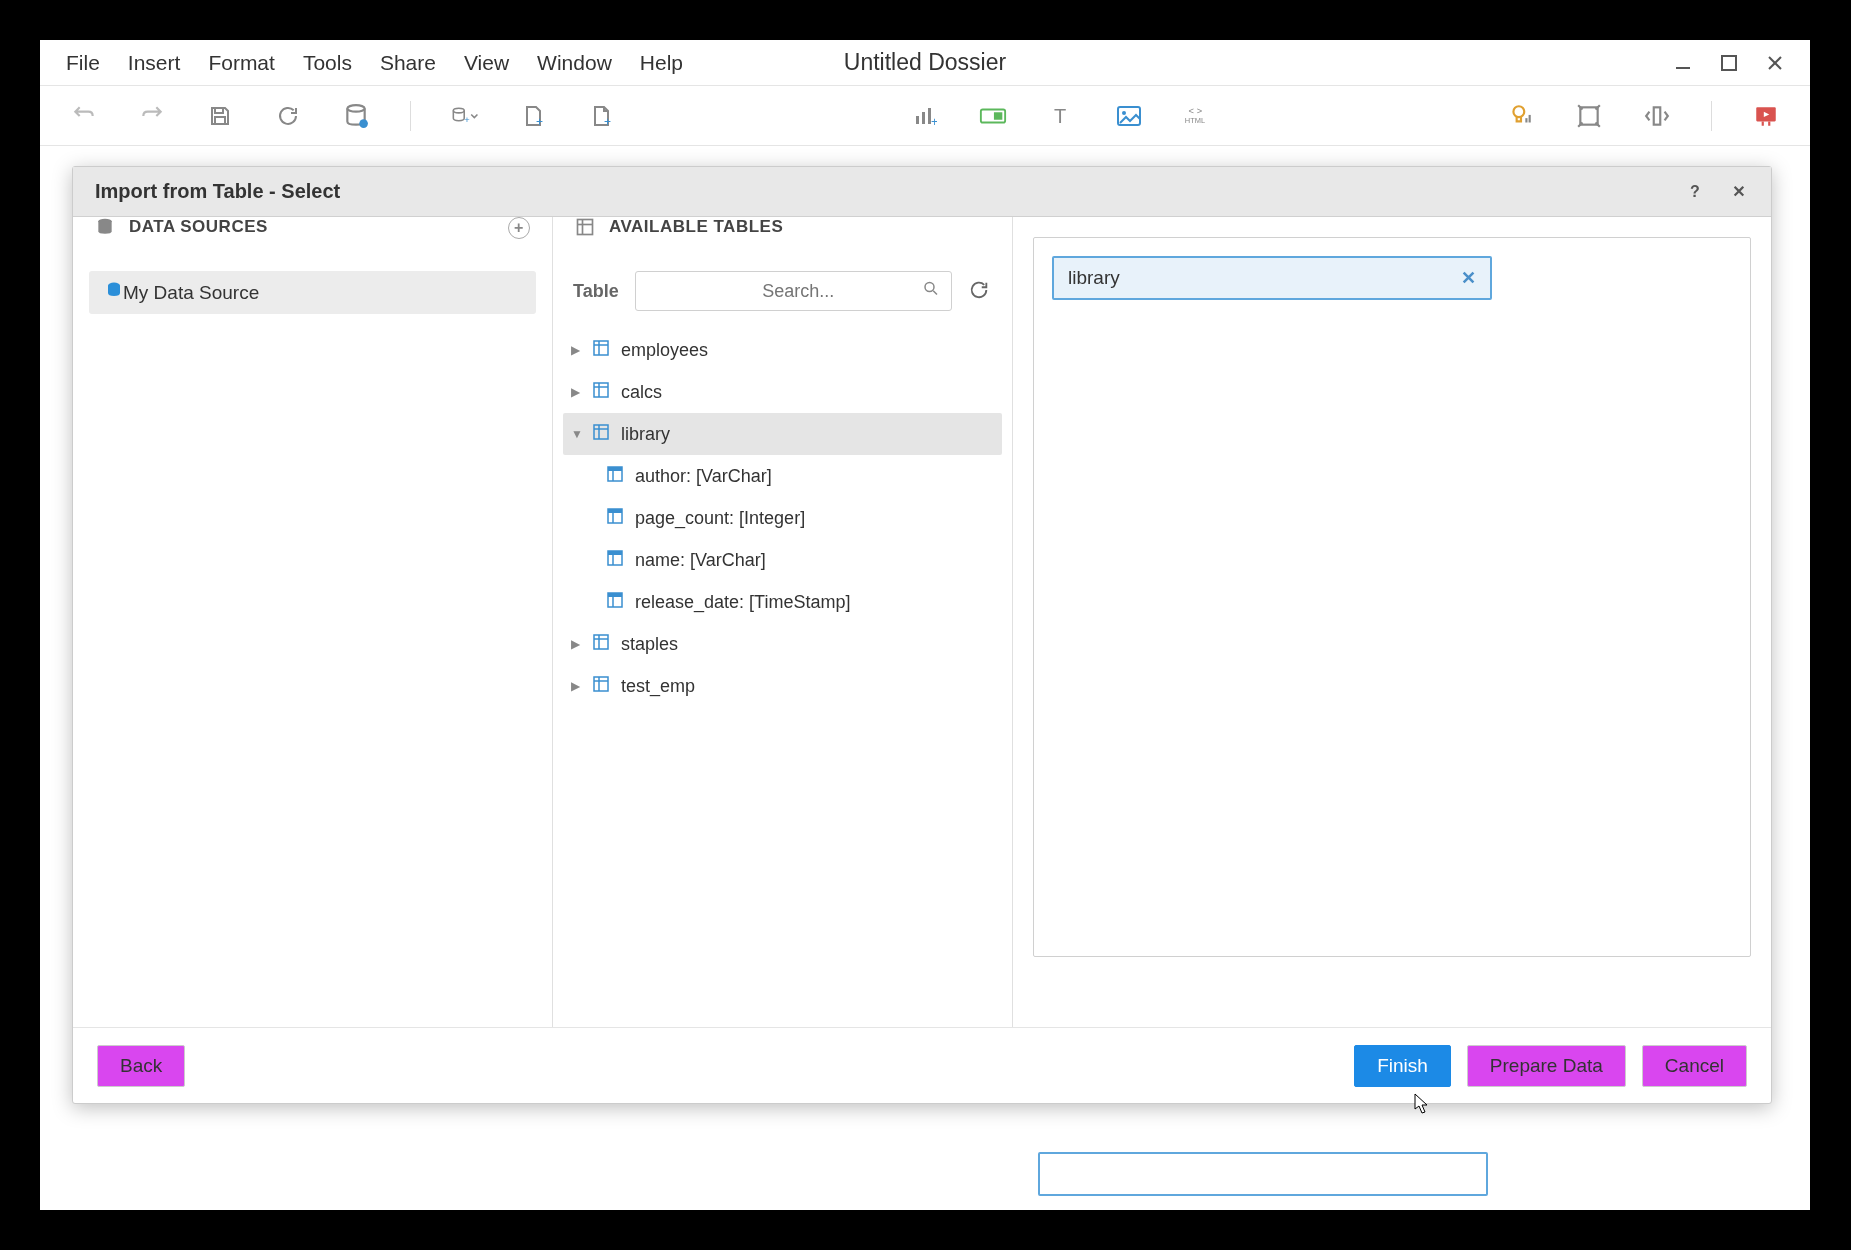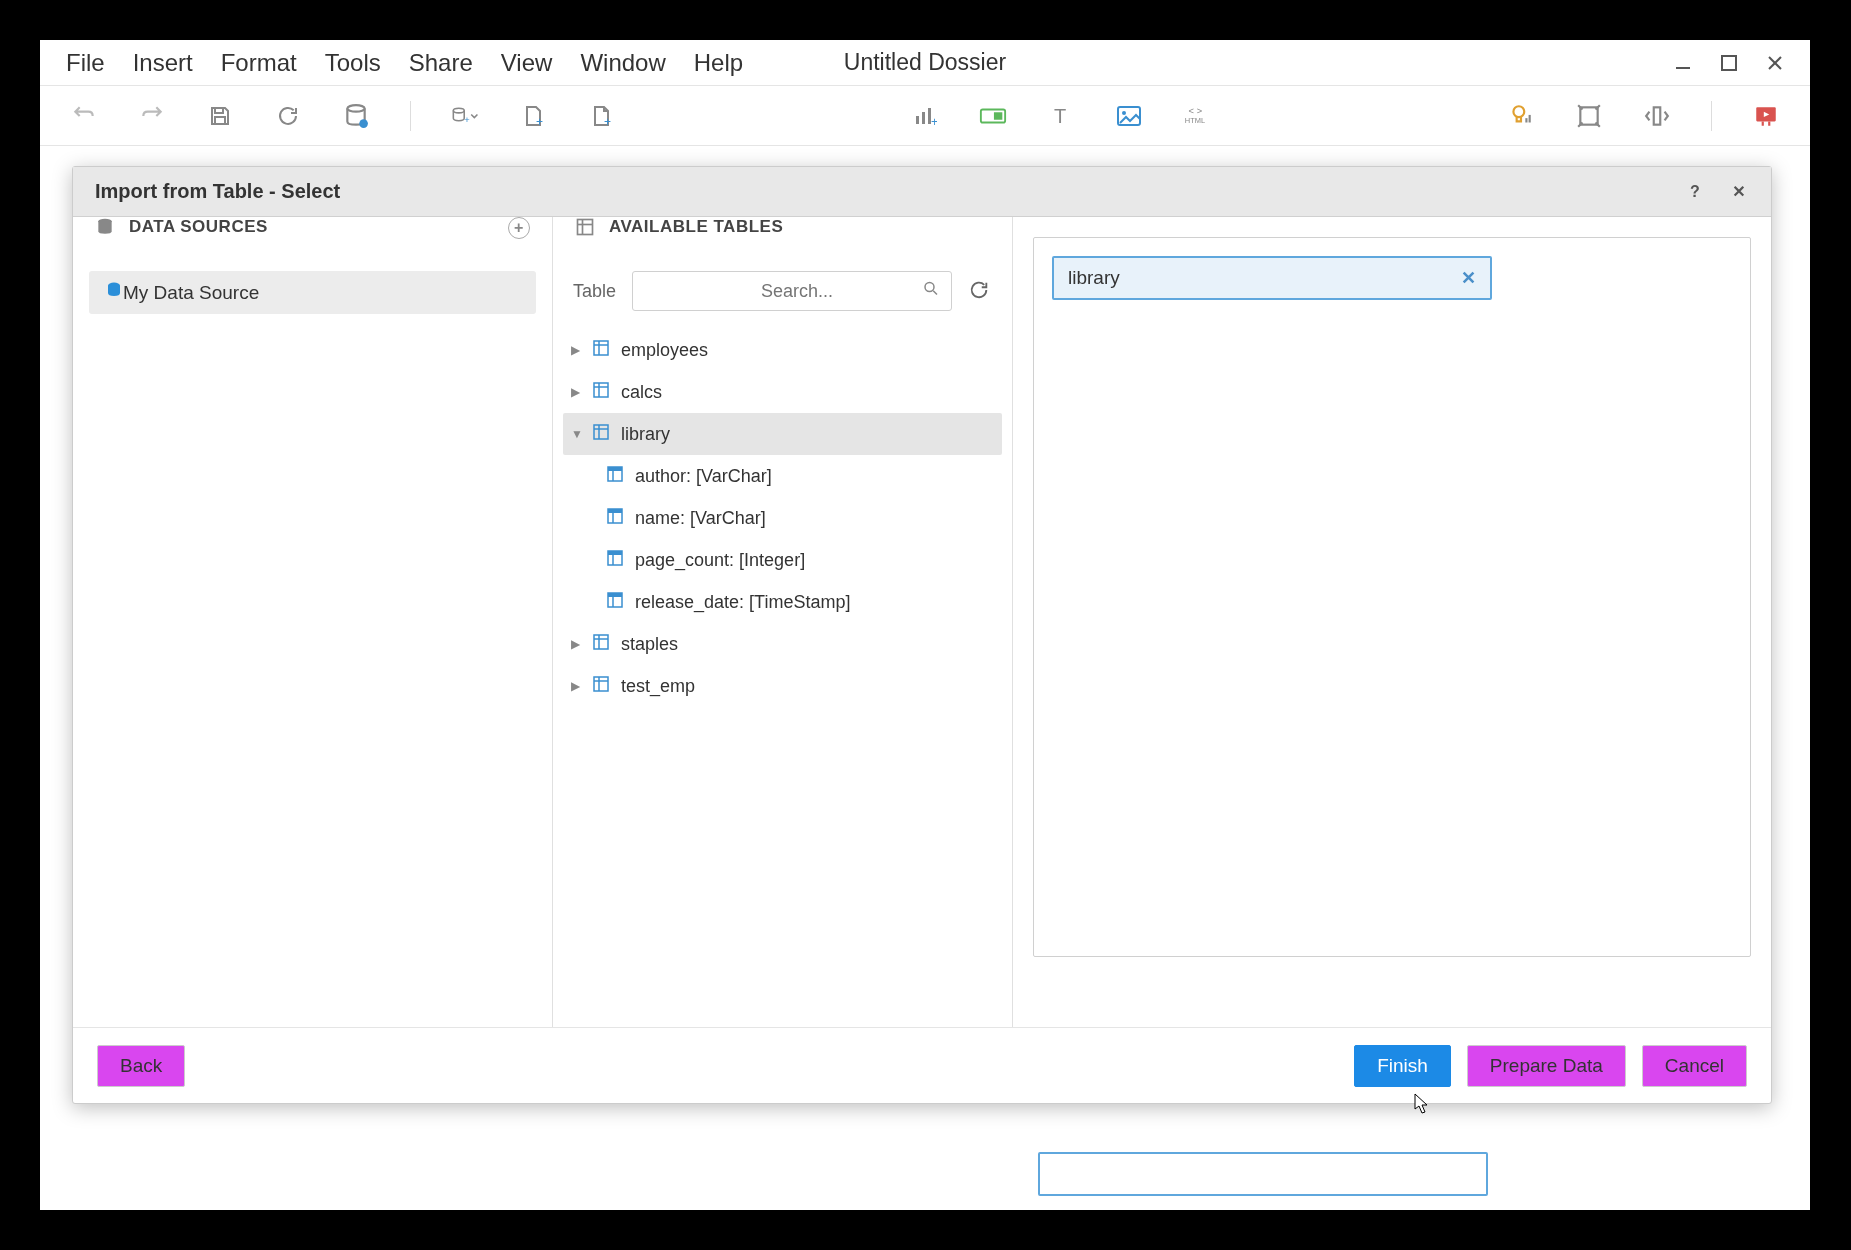--- a/index.html
+++ b/index.html
@@ -17,21 +17,21 @@
 .menubar {
   height: 46px;
   display: flex;
   align-items: center;
   padding: 0 12px;
   border-bottom: 1px solid #e5e5e5;
   position: relative;
 }
 .menubar .menu-item {
   padding: 6px 14px;
-  font-size: 24px;
+  font-size: 21px;
   color: #333;
   cursor: pointer;
 }
 .menubar .title {
   position: absolute;
   left: 50%;
   transform: translateX(-50%);
   font-size: 23px;
   color: #333;
 }
@@ -150,21 +150,21 @@
   cursor: pointer;
 }
 .ds-item .ds-icon { color: #2b8fd9; font-size: 18px; }
 
 .mid-sub {
   display: flex;
   align-items: center;
   padding: 0 20px 14px 20px;
   gap: 16px;
 }
-.mid-sub .sub-label { font-size: 18px; color: #666; }
+.mid-sub .sub-label { font-size: 18px; color: #666; font-weight: bold; }
 .mid-sub .search-box {
   flex: 1;
   position: relative;
 }
 .mid-sub .search-box input {
   width: 100%;
   height: 40px;
   border: 1px solid #d0d0d0;
   border-radius: 3px;
   padding: 0 40px 0 50px;
@@ -509,29 +509,29 @@
                   <line x1="6" y1="1" x2="6" y2="15" stroke="#3a8fd0" stroke-width="1.5"></line>
                 </svg></span>
             <span>author: [VarChar]</span>
           </div>
           <div class="tree-row child">
             <span class="tbl-icon"><svg width="16" height="16" viewBox="0 0 16 16">
                   <rect x="1" y="1" width="14" height="14" fill="none" stroke="#3a8fd0" stroke-width="1.5"></rect>
                   <rect x="1" y="1" width="14" height="4" fill="#3a8fd0"></rect>
                   <line x1="6" y1="1" x2="6" y2="15" stroke="#3a8fd0" stroke-width="1.5"></line>
                 </svg></span>
+            <span>page_count: [Integer]</span>
+          </div>
+          <div class="tree-row child">
+            <span class="tbl-icon"><svg width="16" height="16" viewBox="0 0 16 16">
+                  <rect x="1" y="1" width="14" height="14" fill="none" stroke="#3a8fd0" stroke-width="1.5"></rect>
+                  <rect x="1" y="1" width="14" height="4" fill="#3a8fd0"></rect>
+                  <line x1="6" y1="1" x2="6" y2="15" stroke="#3a8fd0" stroke-width="1.5"></line>
+                </svg></span>
             <span>name: [VarChar]</span>
-          </div>
-          <div class="tree-row child">
-            <span class="tbl-icon"><svg width="16" height="16" viewBox="0 0 16 16">
-                  <rect x="1" y="1" width="14" height="14" fill="none" stroke="#3a8fd0" stroke-width="1.5"></rect>
-                  <rect x="1" y="1" width="14" height="4" fill="#3a8fd0"></rect>
-                  <line x1="6" y1="1" x2="6" y2="15" stroke="#3a8fd0" stroke-width="1.5"></line>
-                </svg></span>
-            <span>page_count: [Integer]</span>
           </div>
           <div class="tree-row child">
             <span class="tbl-icon"><svg width="16" height="16" viewBox="0 0 16 16">
                   <rect x="1" y="1" width="14" height="14" fill="none" stroke="#3a8fd0" stroke-width="1.5"></rect>
                   <rect x="1" y="1" width="14" height="4" fill="#3a8fd0"></rect>
                   <line x1="6" y1="1" x2="6" y2="15" stroke="#3a8fd0" stroke-width="1.5"></line>
                 </svg></span>
             <span>release_date: [TimeStamp]</span>
           </div>
           <div class="tree-row">

